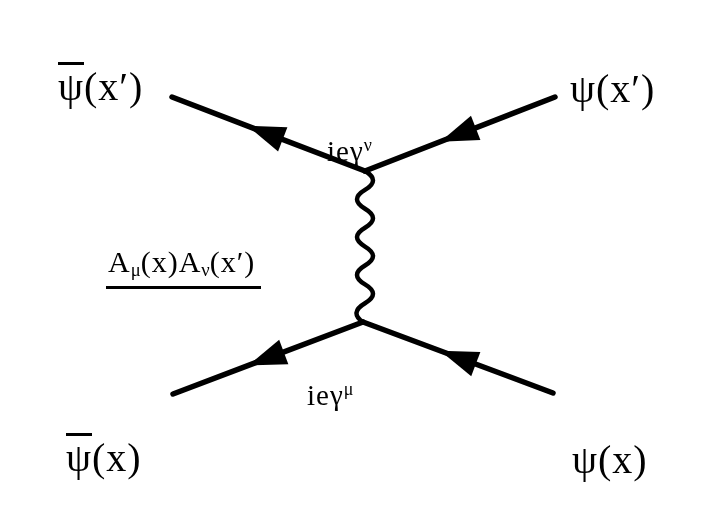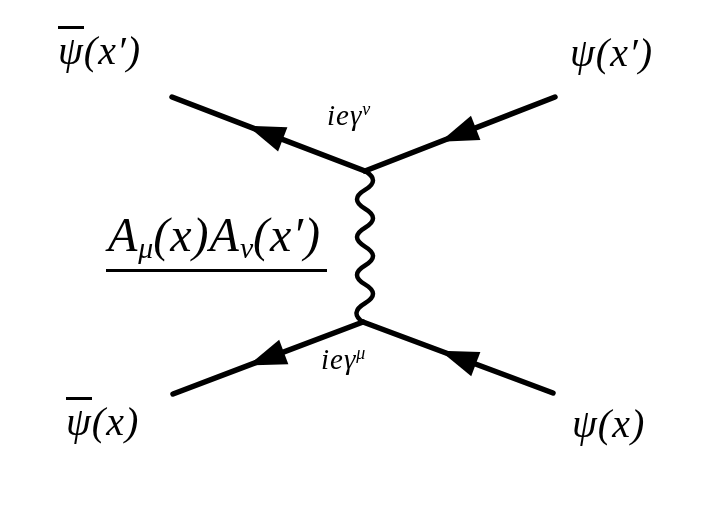--- a/index.html
+++ b/index.html
@@ -12,29 +12,29 @@
     font-family: "Liberation Serif", "DejaVu Serif", serif;
   }
   .diagram-svg {
     position: absolute;
     left: 0; top: 0;
     width: 721px; height: 506px;
   }
   .label {
     position: absolute;
     font-family: "Liberation Serif", "DejaVu Serif", serif;
-    font-style: italic;
     color: #000000;
     line-height: 1;
     white-space: nowrap;
     letter-spacing: 1px;
+    margin-top: 36px;
   }
   .corner-label { font-size: 40px; }
   .vertex-label { font-size: 29px; }
-  .prop-label   { font-size: 48px; }
+  .prop-label   { font-size: 30px; }
   .bar {
     display: inline-block;
     border-top: 3px solid #000000;
     padding-top: 2px;
   }
   .underlined {
     border-bottom: 3px solid #000000;
     padding: 0 6px 8px 2px;
   }
   sup {
@@ -45,21 +45,21 @@
   sub {
     font-size: 0.62em;
     vertical-align: -0.22em;
     letter-spacing: 0;
   }
   
   .pos-psibar-xprime { left: 58px;  top: 26px;  }
   .pos-psi-xprime    { left: 570px; top: 33px;  }
   .pos-vertex-top    { left: 327px; top: 100px; }
   .pos-propagator    { left: 106px; top: 211px; }
-  .pos-vertex-bottom { left: 321px; top: 344px; }
+  .pos-vertex-bottom { left: 307px; top: 344px; }
   .pos-psibar-x      { left: 66px;  top: 397px; }
   .pos-psi-x         { left: 572px; top: 404px; }
 </style>
 </head>
 <body>
 
 <div class="canvas">
 
   <svg class="diagram-svg" viewBox="0 0 721 506">
 

